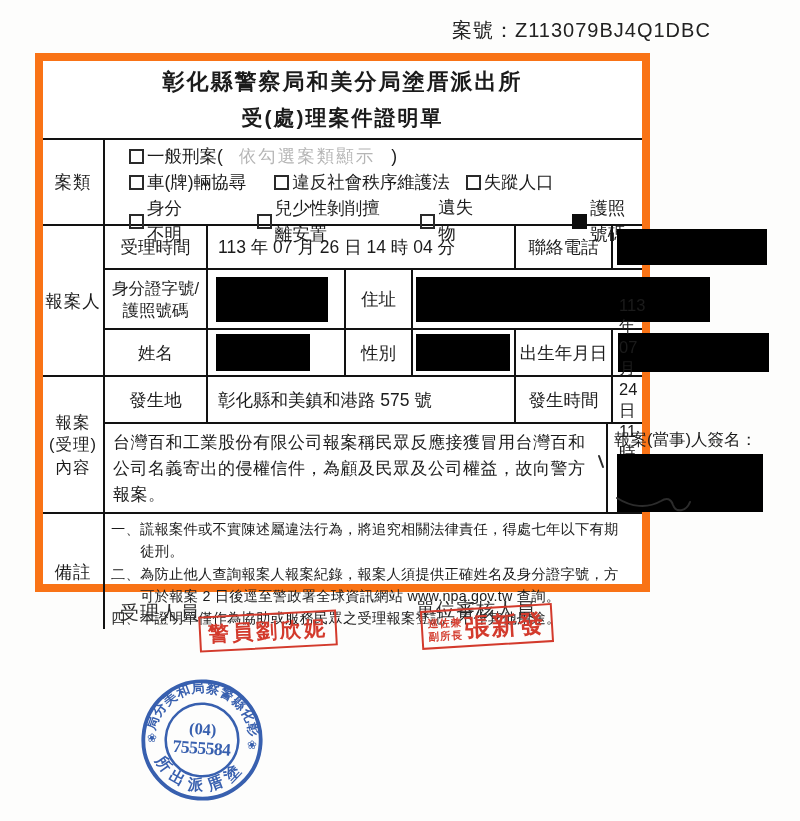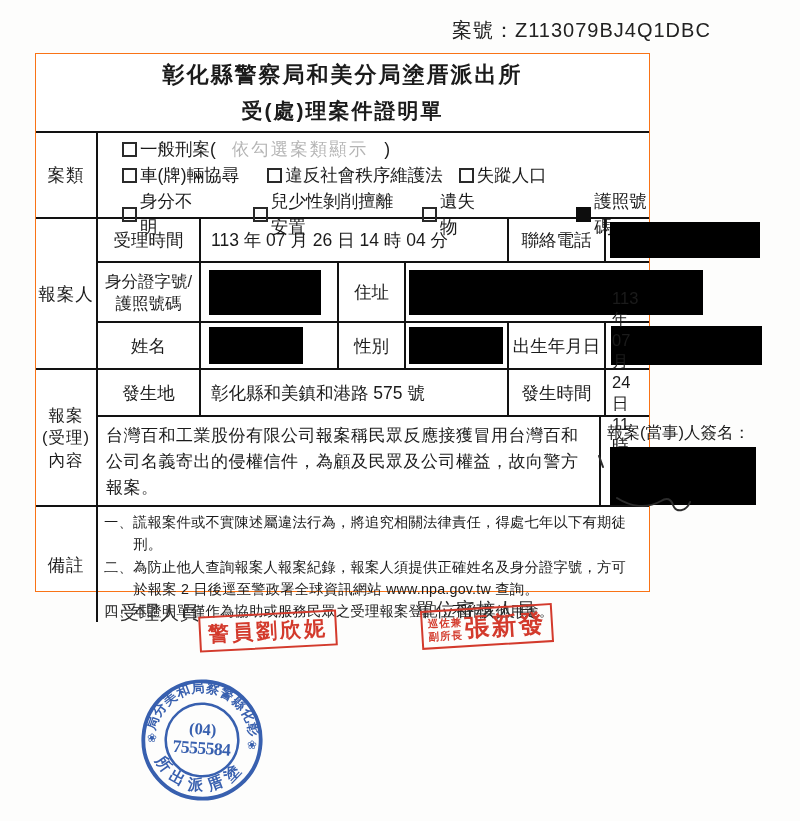--- a/index.html
+++ b/index.html
@@ -4,21 +4,21 @@
 <style>
   html,body { margin:0; padding:0; }
   body { font-family:"Liberation Sans","DejaVu Sans",sans-serif; background:#e8e8e8; }
   .page { position:relative; width:800px; height:821px; background:#fdfdfc; overflow:hidden; color:#1b1b1b; }
 
   
   .case-no { position:absolute; left:452px; top:17px; font-size:20px; letter-spacing:1px; color:#222; }
 
   
   .tbl { position:absolute; left:35px; top:53px; width:615px; height:539px; box-sizing:border-box;
-         border:1px solid #f97316; background:#fff; }
+         border:8px solid #f97316; background:#fff; }
   .sec { display:flex; border-top:2px solid #121212; box-sizing:border-box; }
   .sec.first { border-top:none; }
   .label-col { width:62px; min-width:62px; border-right:2px solid #121212; display:flex; flex-direction:column;
                align-items:center; justify-content:center; font-size:17.5px; letter-spacing:1px; box-sizing:border-box; }
   .sec-body { flex:1; display:flex; flex-direction:column; min-width:0; }
   .frow { display:flex; border-top:2px solid #121212; box-sizing:border-box; }
   .frow.first { border-top:none; }
   .cell { border-right:2px solid #121212; display:flex; align-items:center; box-sizing:border-box; font-size:17.5px; }
   .cell.last { border-right:none; }
   .lbl { justify-content:center; text-align:center; }
@@ -35,21 +35,21 @@
   
   .casetype-sec { height:86px; }
   .ct-body { padding:3px 0 0 24px; display:flex; flex-direction:column; justify-content:space-evenly; }
   .ct-line { display:flex; align-items:center; font-size:17.5px; line-height:26px; }
   .cb { display:inline-block; width:15px; height:15px; border:2px solid #2a2a2a; box-sizing:border-box;
         margin-right:3px; flex:none; }
   .cb.checked { background:#0d0d0d; border-color:#0d0d0d; }
   .gray { color:#b5b5b5; margin:0 16px; letter-spacing:2px; }
   .opt { display:flex; align-items:center; }
   .ct-line .sp28{margin-right:28px;} .ct-line .sp36{margin-right:16px;} .ct-line .sp58{margin-right:58px;}
-  .ct-line .sp24{margin-right:24px;} .ct-line .sp96{margin-right:96px;}
+  .ct-line .sp24{margin-right:24px;} .ct-line .sp96{margin-right:96px;font-family:Liberation Mono, monospace;}
 
   
   .val { padding-left:10px; }
   .two-line { font-size:16.5px; line-height:1.35; }
   .redact { background:#000; }
   .r-phone { width:150px; height:36px; margin-left:4px; }
   .r-name  { width:94px;  height:37px; margin-left:8px; }
   .r-gender{ width:94px;  height:37px; margin-left:3px; }
   .r-birth { width:151px; height:39px; margin-left:5px; }
   .r-id    { width:112px; height:45px; margin-left:8px; }

